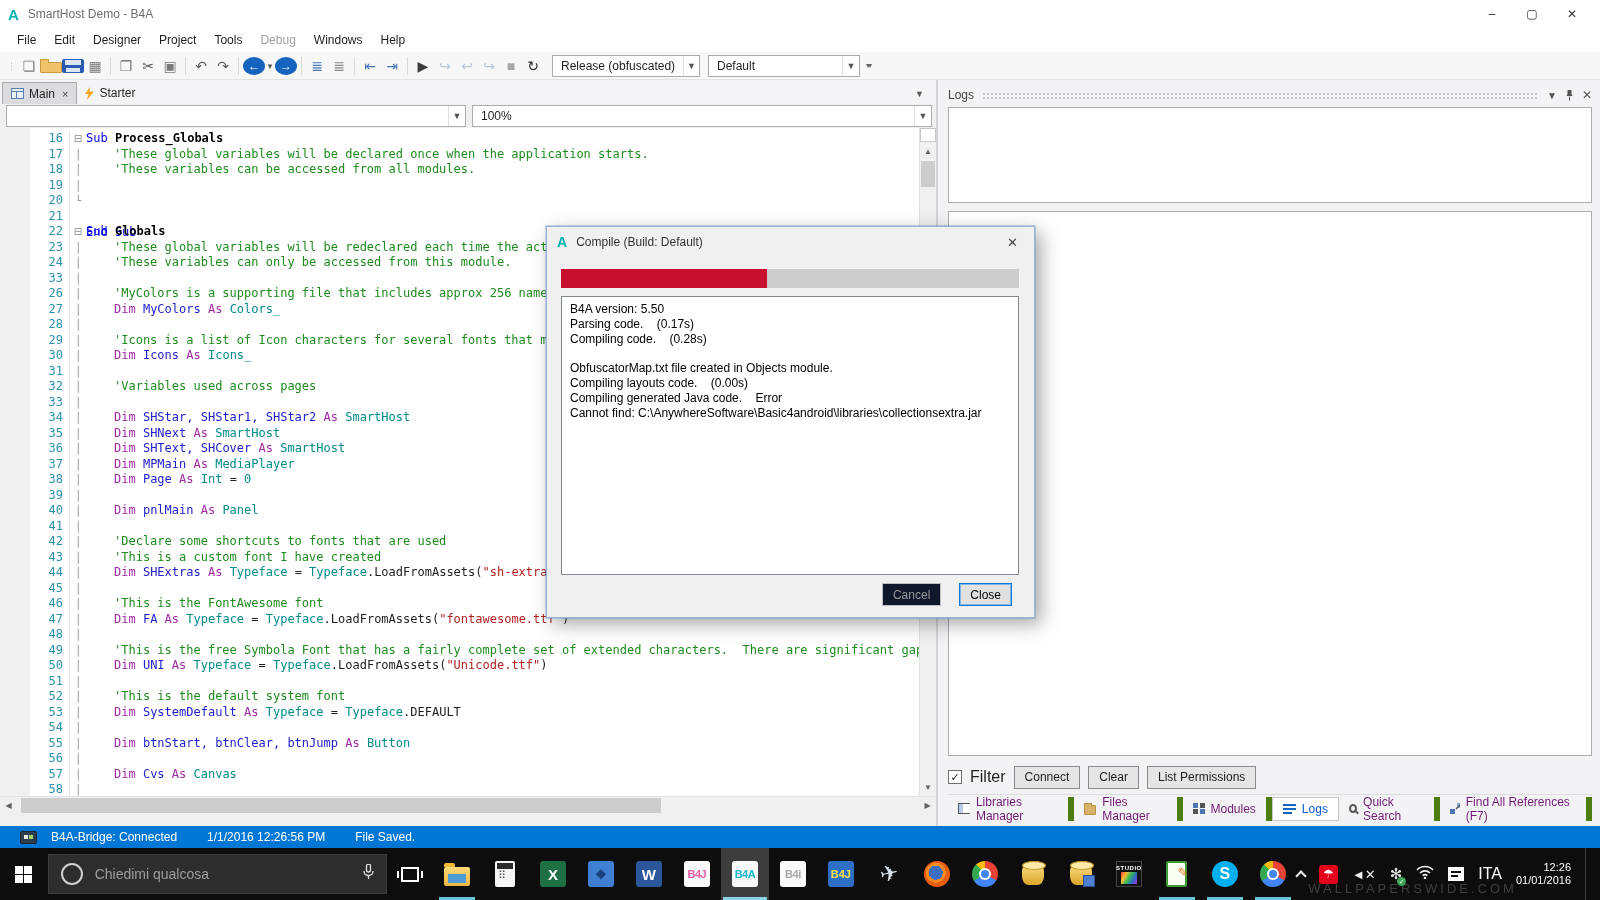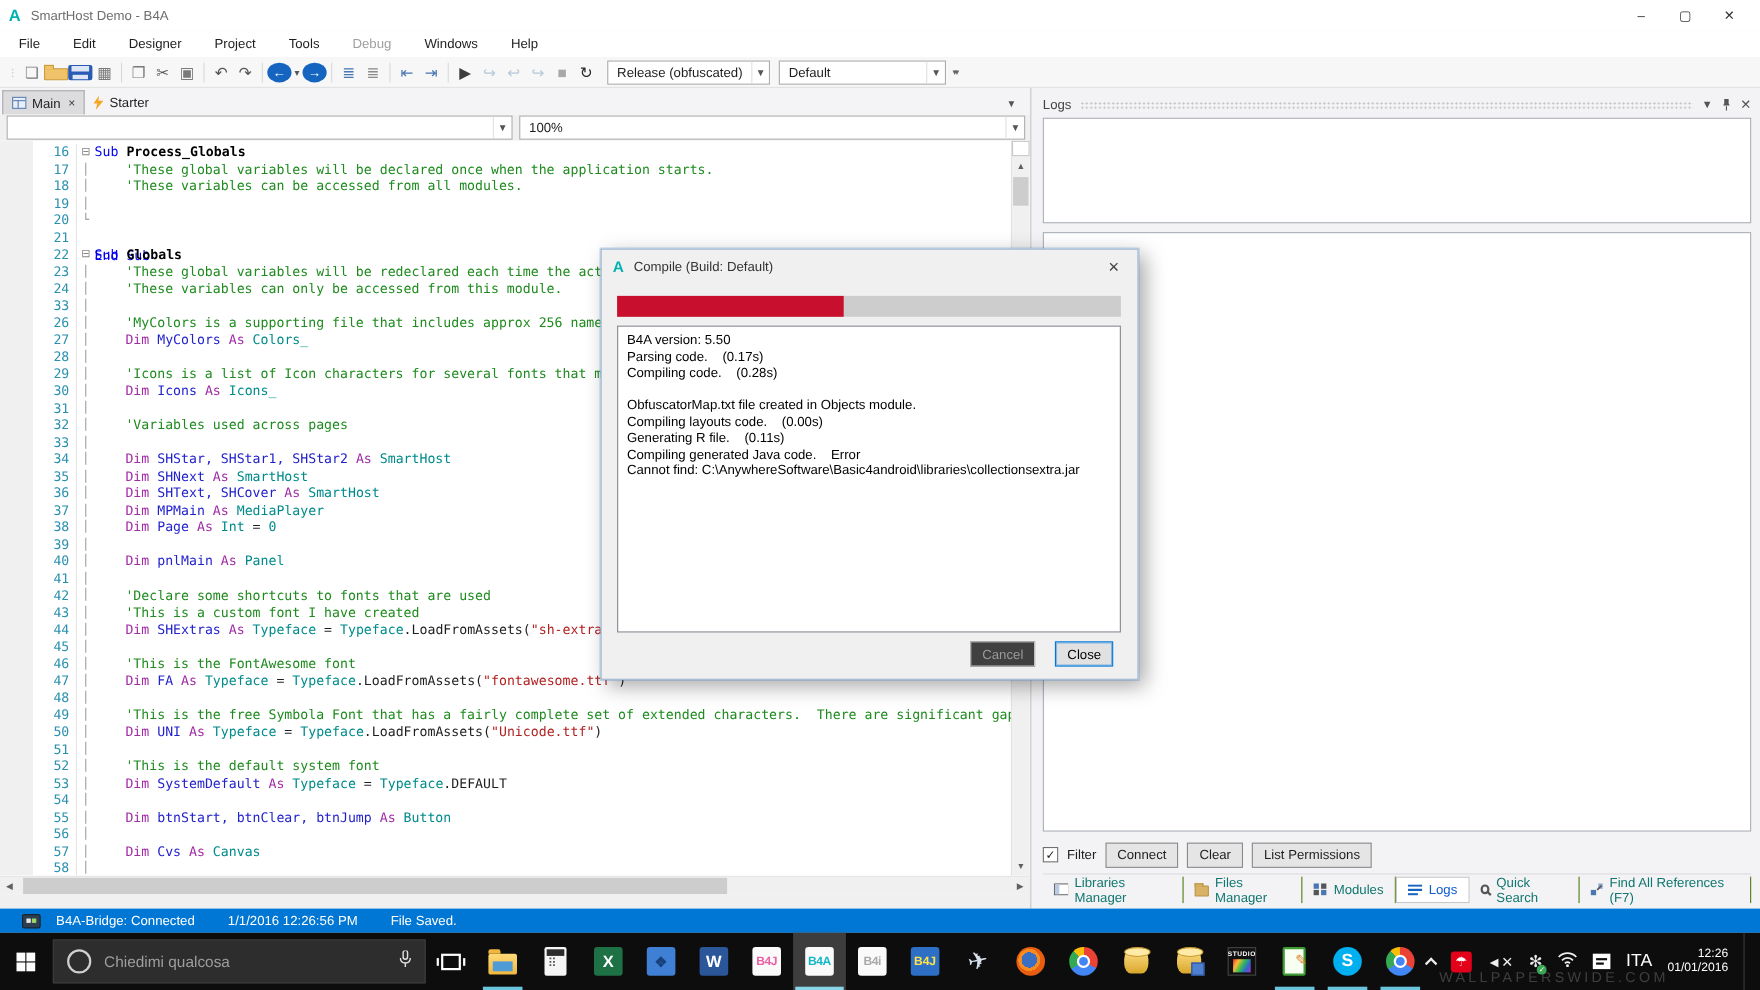--- a/index.html
+++ b/index.html
@@ -7,21 +7,21 @@
 
   
   #app { position:absolute; left:0; top:0; width:1600px; height:848px; background:#f0f0f0; display:flex; flex-direction:column; }
 
   .titlebar { height:28px; background:#ffffff; display:flex; align-items:center; padding:0 8px; }
   .titlebar .logo { color:#00b2b2; font-weight:bold; font-size:15px; margin-right:9px; }
   .titlebar .title { color:#6d6d6d; font-size:12px; }
   .winbtns { margin-left:auto; display:flex; }
   .winbtn { width:40px; height:26px; display:flex; align-items:center; justify-content:center; color:#333; font-size:12px; }
 
-  .menubar { height:24px; background:#ffffff; display:flex; align-items:center; padding-left:8px;gap:12px; }
+  .menubar { height:24px; background:#ffffff; display:flex; align-items:center; padding-left:8px; }
   .menu-item { font-size:12px; color:#1e1e1e; padding:3px 9px; }
   .menu-item.disabled { color:#9f9f9f; }
 
   .toolbar { height:28px; background:#f7f7f7; border-bottom:1px solid #e3e3e3; display:flex; align-items:center; padding-left:4px; }
   .dragdots { color:#bdbdbd; font-size:9px; letter-spacing:-1px; margin:0 3px; }
   .tbsep { width:1px; height:18px; background:#d9d9d9; margin:0 4px; }
   .tbi { display:inline-flex; align-items:center; justify-content:center; min-width:22px; height:22px; font-size:14px; }
   .tbi.small { min-width:10px; font-size:9px; }
   .i-folder { width:16px; height:11px; background:#f0c36a; border:1px solid #c89b3c; border-radius:1px; position:relative; margin-top:3px; }
   .i-folder::before { content:""; position:absolute; top:-4px; left:-1px; width:7px; height:3px; background:#f0c36a; border:1px solid #c89b3c; border-bottom:none; }
@@ -76,43 +76,43 @@
   .rightcol { flex:1; background:#f3f3f5; display:flex; flex-direction:column; padding:5px 8px 4px 10px; min-width:0; }
   .panel-head { height:20px; display:flex; align-items:center; gap:8px; }
   .panel-title { font-size:12px; color:#444; flex:none; }
   .leader { flex:1; height:7px; background-image:radial-gradient(#c6c6c6 0.8px, transparent 0.9px); background-size:4px 4px; }
   .phicon { color:#555; font-size:10px; display:flex; align-items:center; }
   .logbox { background:#fff; border:1px solid #a9aeb6; }
   .box1 { height:96px; margin-top:2px; }
   .box2 { flex:1; margin-top:8px; }
   .filterrow { height:34px; display:flex; align-items:center; gap:8px; padding-top:8px; }
   .chk { width:14px; height:14px; background:#fff; border:1px solid #707070; display:flex; align-items:center; justify-content:center; font-size:11px; color:#222; }
-  .lbl { font-size:12px; color:#1e1e1e; }
+  .lbl { font-size:16px; color:#1e1e1e; }
   .btn { height:23px; background:#e5e5e5; border:1px solid #8a8a8a; font-size:12px; color:#1e1e1e; padding:0 10px; display:flex; align-items:center; font-family:"Liberation Sans",sans-serif; }
   .bottomtabs { height:28px; display:flex; align-items:center; margin-top:4px; border-top:1px solid #dcdcde; }
-  .btab { height:24px; display:flex; align-items:center; gap:6px; font-size:12px; color:#0f766e; padding:0 10px; border-right:1px solid #4d7c0f; }
+  .btab { height:24px; display:flex; align-items:center; gap:6px; font-size:12px; color:#701a75; padding:0 10px; border-right:6px solid #4d7c0f; }
   .btab.active { background:#fff; color:#0b5bd3; border:1px solid #c8c8ca; }
   .mini-folder { width:14px; height:10px; background:#d8b266; border:1px solid #b89346; border-radius:1px; position:relative; margin-top:2px; }
   .mini-folder::before { content:""; position:absolute; top:-3px; left:-1px; width:6px; height:2px; background:#d8b266; border:1px solid #b89346; border-bottom:none; }
   .i-mag { position:relative; width:9px; height:9px; border:2px solid #555; border-radius:50%; display:inline-block; }
   .i-mag::after { content:""; position:absolute; width:5px; height:2px; background:#555; transform:rotate(45deg); right:-4px; bottom:-2px; }
 
   
   .dialog { position:absolute; left:546px; top:226px; width:489px; height:392px; background:#f0f0f0; border:1px solid #9bb4d2; box-shadow:0 0 0 1px rgba(90,140,200,.35), 6px 6px 18px rgba(0,0,0,.35); z-index:50; }
   .dlg-title { height:30px; display:flex; align-items:center; padding:0 10px; }
   .dlg-title .logo { color:#00b2b2; font-weight:bold; font-size:14px; margin-right:9px; }
   .dlg-title .txt { font-size:12px; color:#333; }
   .dlg-title .x { margin-left:auto; color:#444; font-size:13px; padding:2px 6px; }
   .progress { position:absolute; left:14px; right:15px; top:42px; height:19px; background:#cdcdcd; }
   .progress .fill { height:100%; background:#c8102e; }
   .dlog { position:absolute; left:14px; right:15px; top:69px; height:279px; background:#fff; border:1px solid #82878f; padding:5px 8px; font-size:12px; color:#000; overflow:hidden; }
   .dlog div { white-space:pre; line-height:14.8px; }
   .dlg-btns { position:absolute; right:22px; bottom:11px; display:flex; gap:18px; }
   .dbtn { min-width:44px; height:23px; display:flex; align-items:center; justify-content:center; font-size:12px; padding:0 10px; }
-  .dbtn.disabled { background:#404040; border:1px solid #bfbfbf; color:#9a9a9a; }
+  .dbtn.disabled { background:#0f172a; border:1px solid #bfbfbf; color:#9a9a9a; }
   .dbtn.primary { background:#e1e1e1; border:1px solid #0078d7; box-shadow:inset 0 0 0 1px #7fb6e8; color:#000; }
 
   
   .statusbar { height:22px; background:#0077d4; display:flex; align-items:center; color:#fff; font-size:12px; padding-left:20px; gap:0; }
   .sb-icon { width:17px; height:13px; background:#2c3e50; border:1px solid #18242f; border-radius:2px; margin-right:14px; position:relative; }
   .sb-icon::before { content:""; position:absolute; left:3px; top:3px; width:4px; height:4px; background:#e8e8e8; }
   .sb-icon::after { content:""; position:absolute; right:3px; top:3px; width:4px; height:4px; background:#9fd468; }
   .sb-text { margin-right:30px; }
 
   
@@ -419,21 +419,20 @@
   <div class="progress">
     <div class="fill" id="progress-fill" style="width: 45%; background: rgb(200, 16, 46);"></div>
   </div>
   <div class="dlog" id="dialog-log">
       <div>B4A version: 5.50</div>
       <div>Parsing code.    (0.17s)</div>
       <div>Compiling code.    (0.28s)</div>
       <div>&nbsp;</div>
       <div>ObfuscatorMap.txt file created in Objects module.</div>
       <div>Compiling layouts code.    (0.00s)</div>
-      <div>Generating R file.    (0.11s)</div>
       <div>Compiling generated Java code.    Error</div>
       <div>Cannot find: C:\AnywhereSoftware\Basic4android\libraries\collectionsextra.jar</div>
     </div>
   <div class="dlg-btns">
     <button class="dbtn disabled">Cancel</button>
     <button class="dbtn primary">Close</button>
   </div>
 </div>
 
 <div class="taskbar">

